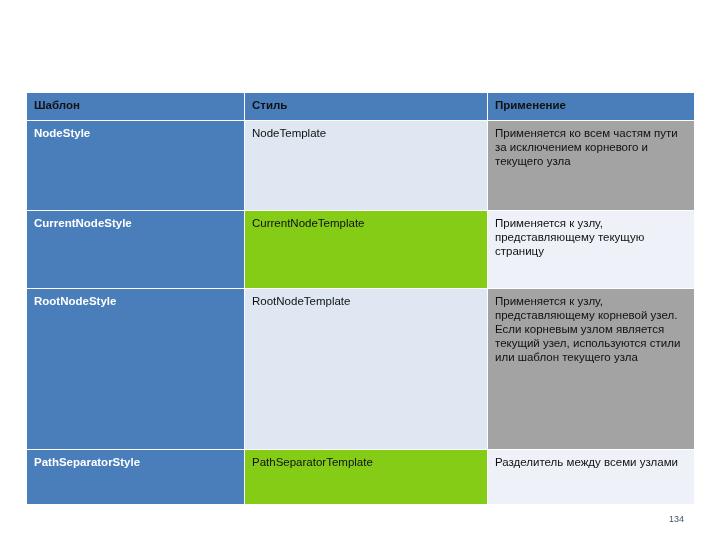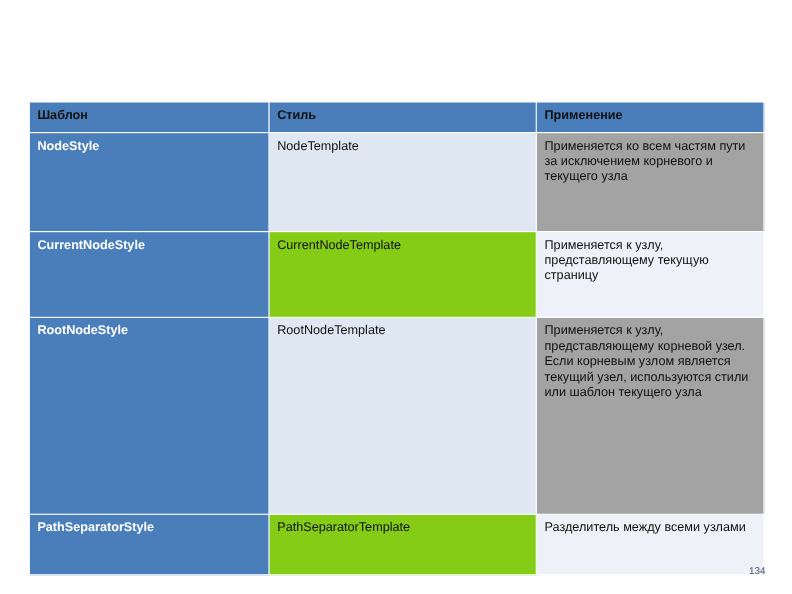--- a/index.html
+++ b/index.html
@@ -70,21 +70,21 @@
   tbody tr.odd td.col-c { background: #a3a3a3; }
   tbody tr.even td.col-b { background: #84cc16; margin-left: 39px; }
   tbody tr.even td.col-c { background: #eef2f8; }
 
   col.c-a { width: 218px; }
   col.c-b { width: 243px; }
   col.c-c { width: 207px; }
 
   .page-number {
     position: absolute;
-    right: 24px;
+    right: 36px;
     bottom: 16px;
     font-size: 9px;
     color: #44546a;
   }
 </style>
 </head>
 <body>
 
 <div class="slide">
 
@@ -107,21 +107,21 @@
         <tr class="odd" style="height:90px">
           <td class="col-a">NodeStyle</td>
           <td class="col-b">NodeTemplate</td>
           <td class="col-c">Применяется ко всем частям пути за исключением корневого и текущего узла</td>
         </tr>
         <tr class="even" style="height:78px">
           <td class="col-a">CurrentNodeStyle</td>
           <td class="col-b">CurrentNodeTemplate</td>
           <td class="col-c">Применяется к узлу, представляющему текущую страницу</td>
         </tr>
-        <tr class="odd" style="height:179px">
+        <tr class="odd" style="height:161px">
           <td class="col-a">RootNodeStyle</td>
           <td class="col-b">RootNodeTemplate</td>
           <td class="col-c">Применяется к узлу, представляющему корневой узел. Если корневым узлом является текущий узел, используются стили или шаблон текущего узла</td>
         </tr>
         <tr class="even" style="height:55px">
           <td class="col-a">PathSeparatorStyle</td>
           <td class="col-b">PathSeparatorTemplate</td>
           <td class="col-c">Разделитель между всеми узлами</td>
         </tr>
       </tbody>

